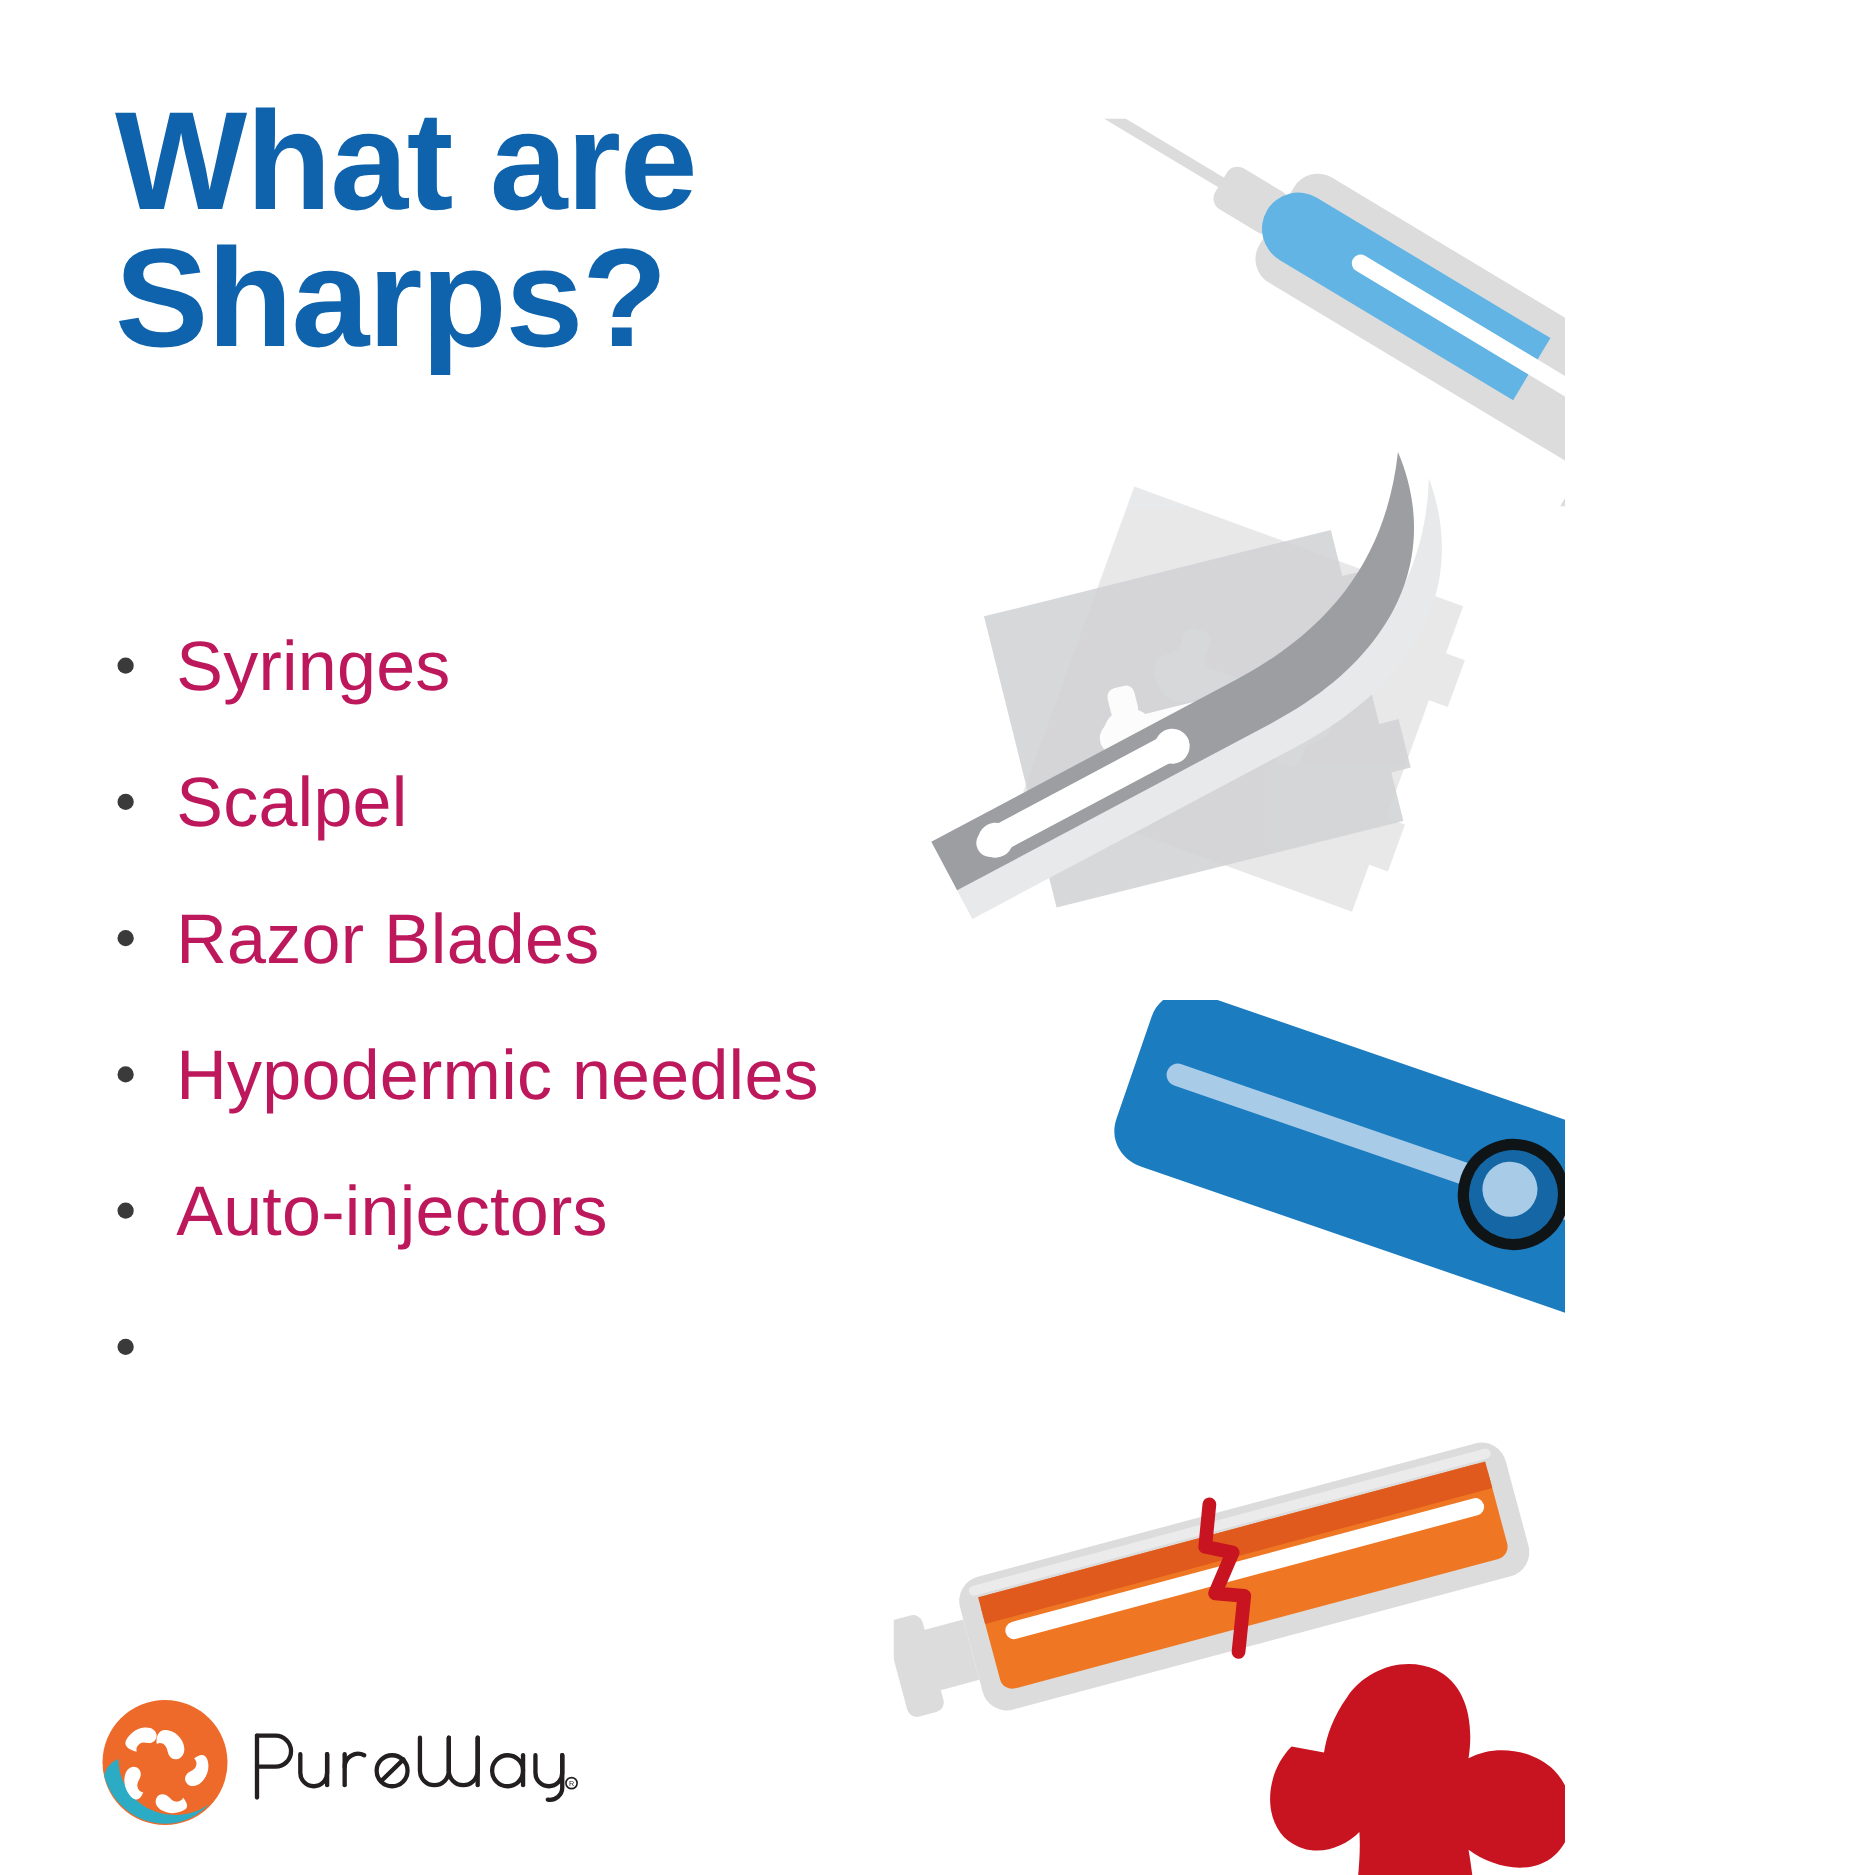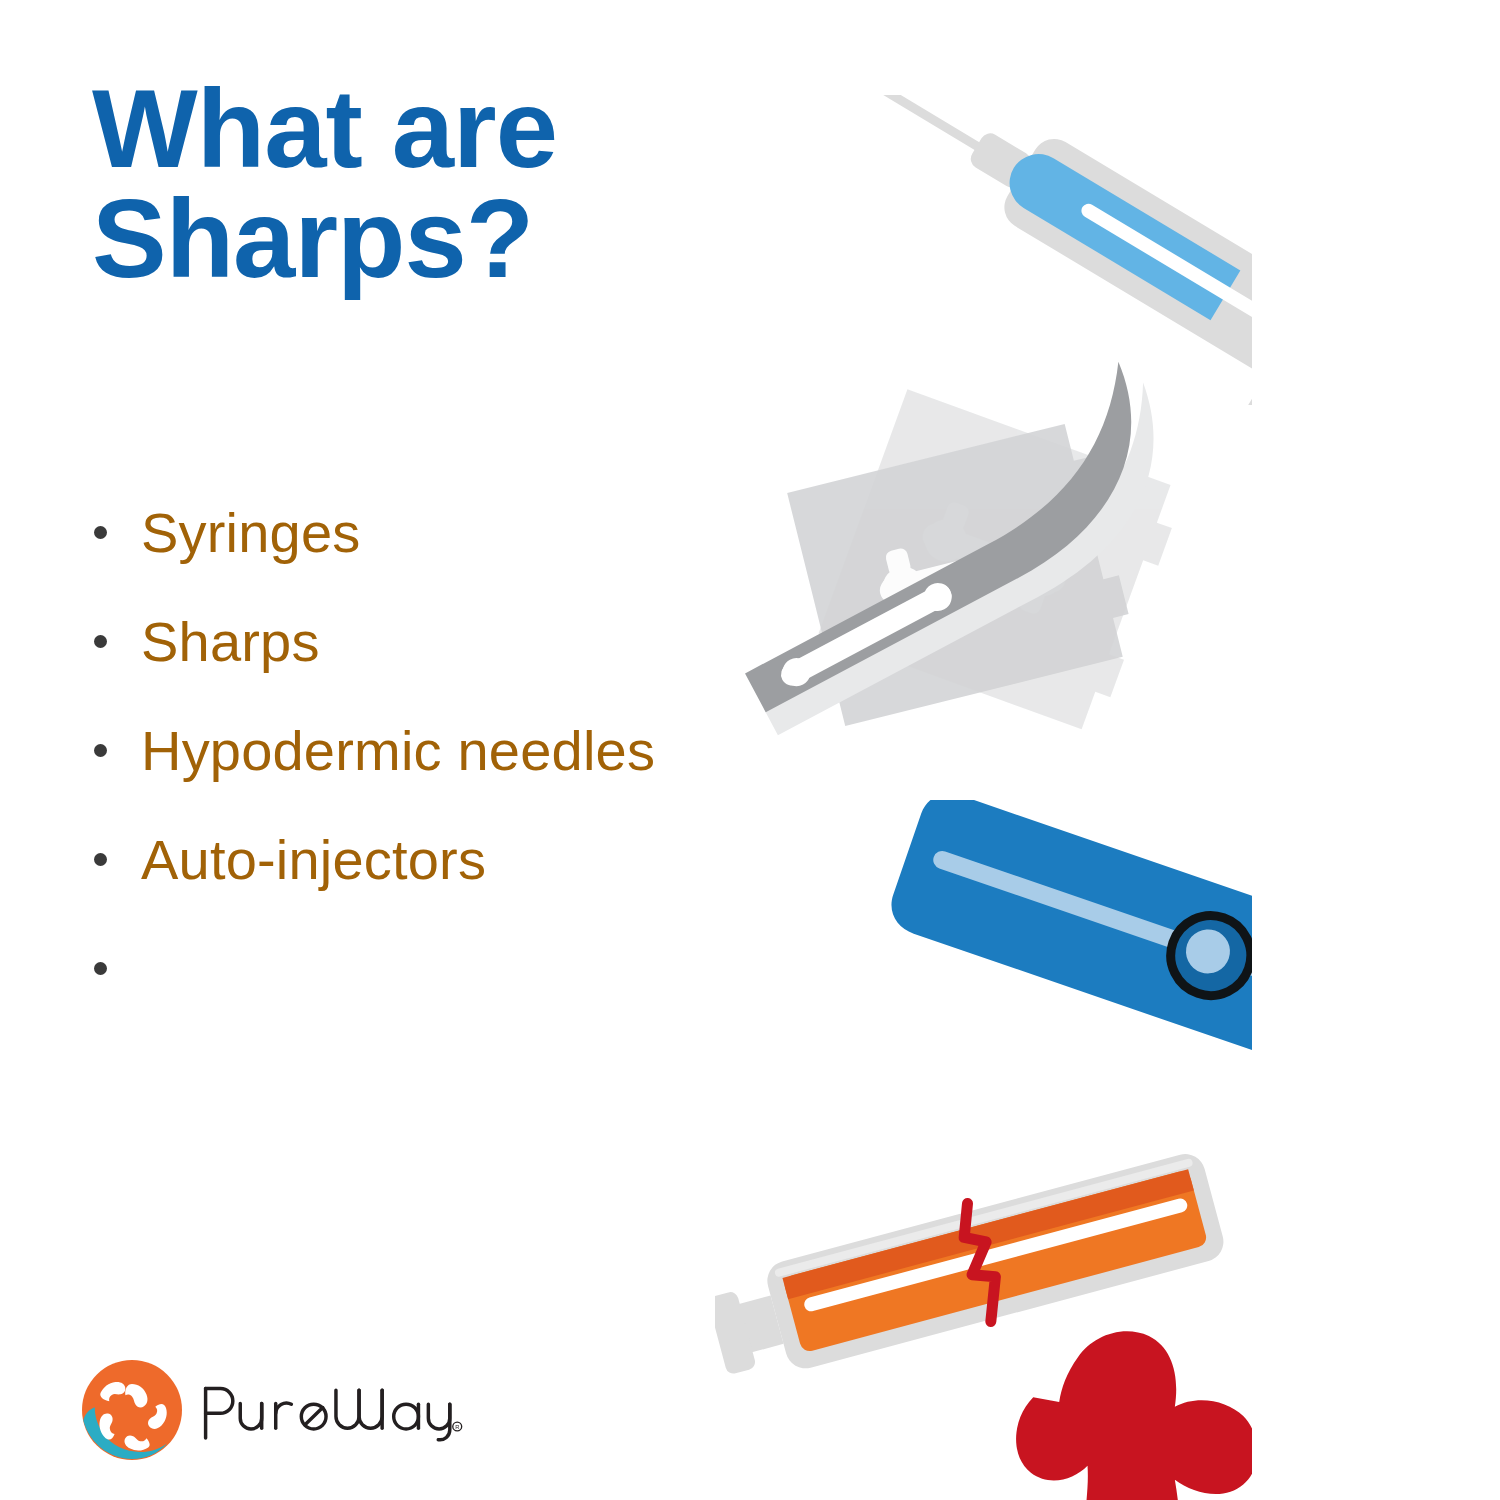--- a/index.html
+++ b/index.html
@@ -60,21 +60,21 @@
     background: #3A3A3A;
     flex: 0 0 auto;
     margin-right: 34px;
     margin-left: 2px;
   }
   .bullet-text {
     font-family: "Liberation Sans", "DejaVu Sans", sans-serif;
     font-weight: 300;
     font-size: 56px;
     line-height: 1;
-    color: #a16207;
+    color: #be185d;
     letter-spacing: 0.2px;
     white-space: nowrap;
   }
 
   
   #logo {
     position: absolute;
     left: 80px;
     top: 1358px;
     display: flex;
@@ -104,21 +104,25 @@
     <div class="title-line">Sharps?</div>
   </div>
 
   <ul id="bullet-list">
     <li class="bullet-row">
       <span class="bullet-dot"></span>
       <span class="bullet-text">Syringes</span>
     </li>
     <li class="bullet-row">
       <span class="bullet-dot"></span>
-      <span class="bullet-text">Sharps</span>
+      <span class="bullet-text">Scalpel</span>
+    </li>
+    <li class="bullet-row">
+      <span class="bullet-dot"></span>
+      <span class="bullet-text">Razor Blades</span>
     </li>
     <li class="bullet-row">
       <span class="bullet-dot"></span>
       <span class="bullet-text">Hypodermic needles</span>
     </li>
     <li class="bullet-row">
       <span class="bullet-dot"></span>
       <span class="bullet-text">Auto-injectors</span>
     </li>
     <li class="bullet-row">

